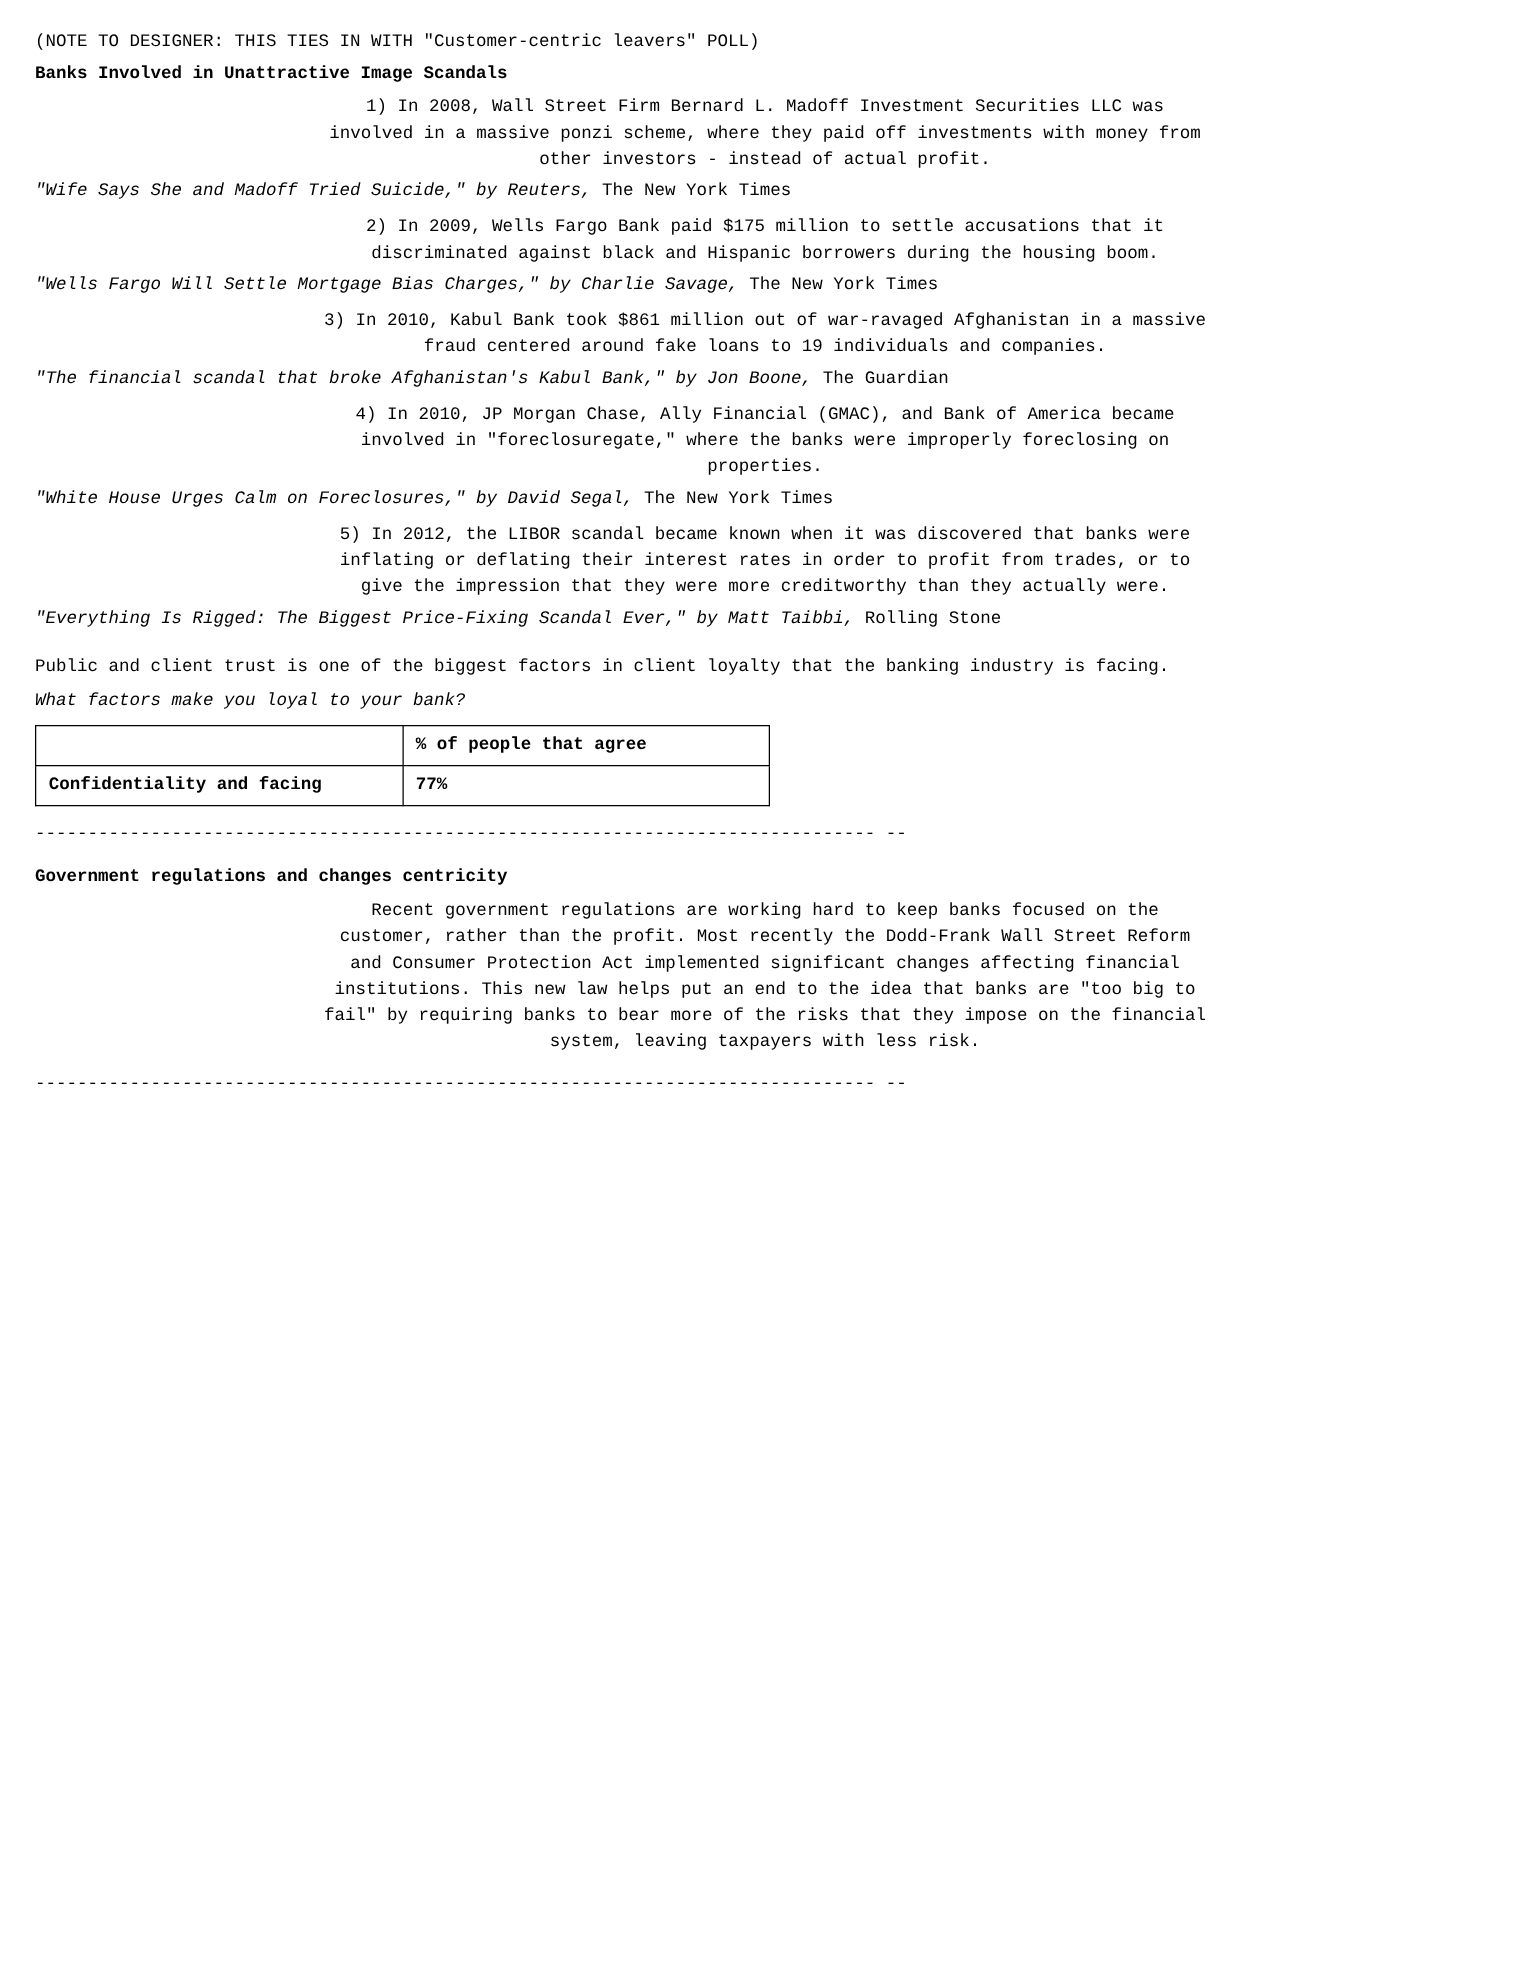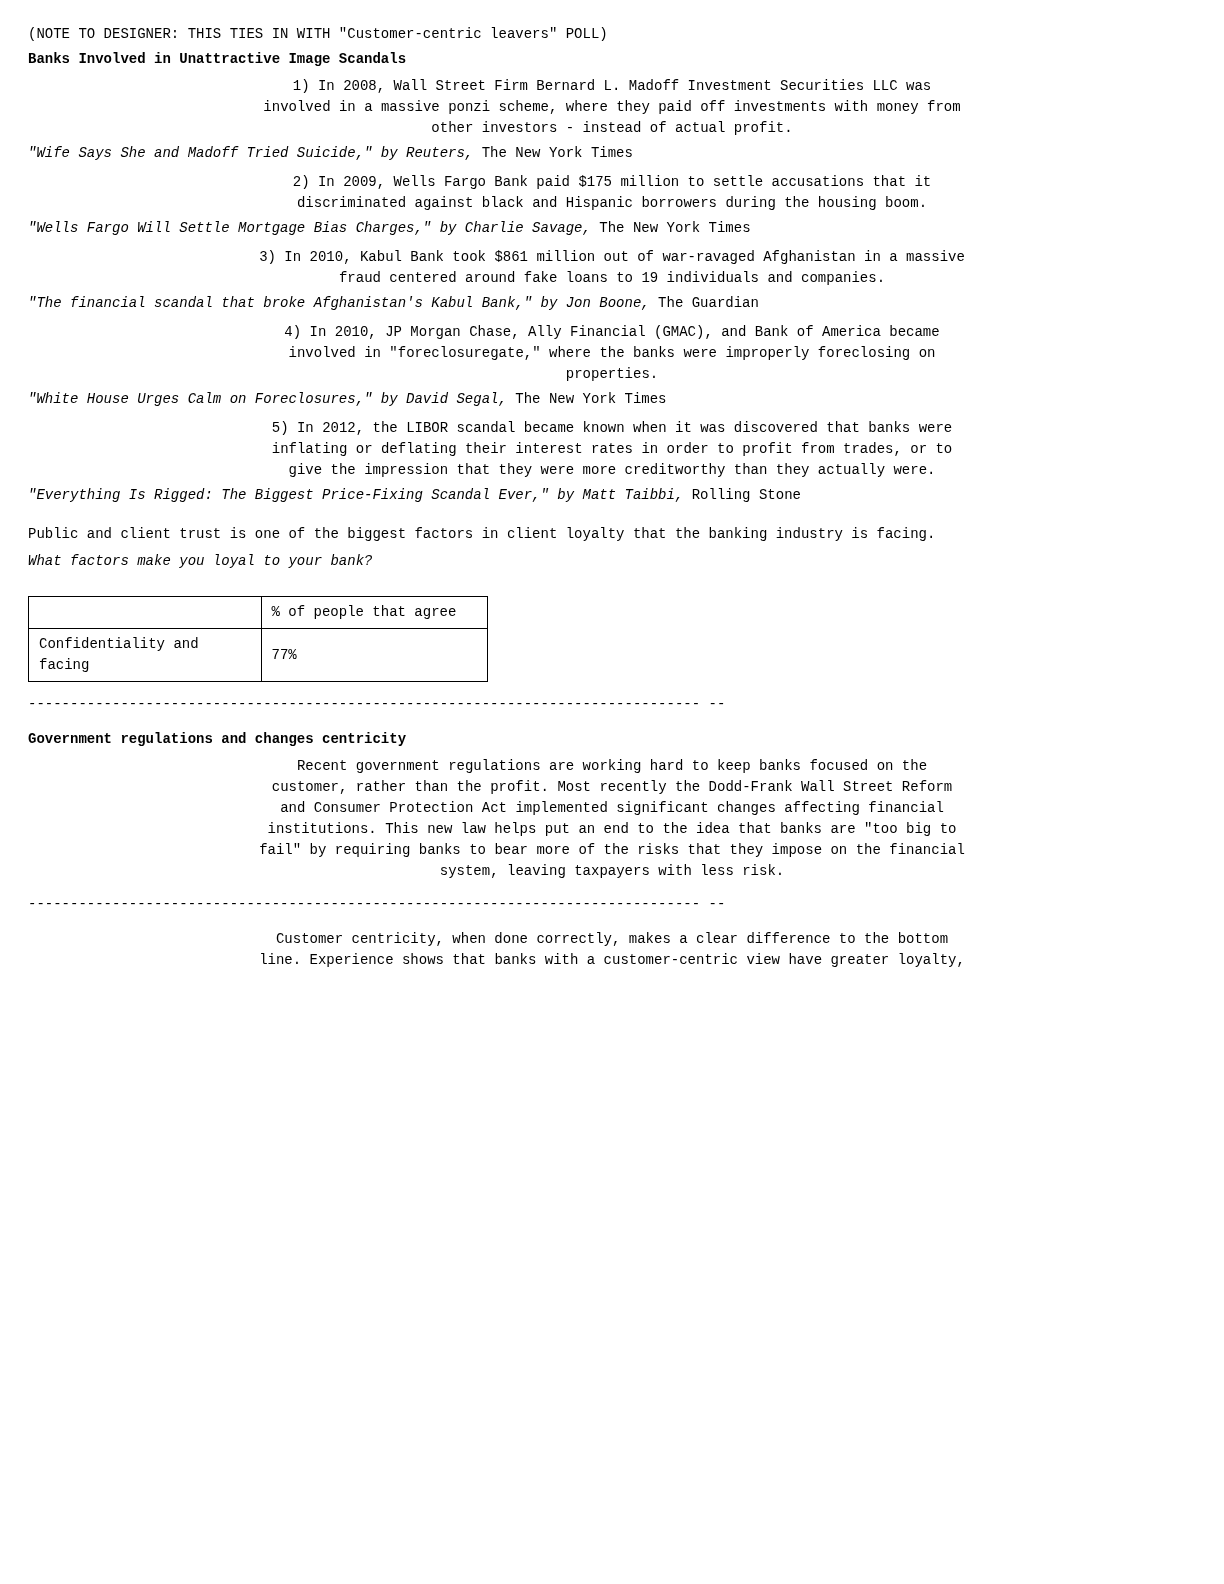--- a/index.html
+++ b/index.html
@@ -43,28 +43,29 @@
     }
 
     .bold-summary {
       font-weight: normal;
       margin-top: 18px;
       margin-bottom: 6px;
     }
 
     .italic-question {
       font-style: italic;
-      margin-bottom: 24px;
+      margin-bottom: 8px;
       font-family: Liberation Mono, monospace;
     }
 
     table.loyalty-table {
       border-collapse: collapse;
       margin-bottom: 8px;
-      width: 460px;
+      width: 588px;
+      font-weight: bold;
     }
 
     table.loyalty-table td,
     table.loyalty-table th {
       border: 1px solid #000;
       padding: 5px 10px;
       font-family: 'Courier New', Courier, monospace;
       font-size: 14px;
     }
 
@@ -171,15 +172,13 @@
 and Consumer Protection Act implemented significant changes affecting financial
 institutions. This new law helps put an end to the idea that banks are "too big to
 fail" by requiring banks to bear more of the risks that they impose on the financial
 system, leaving taxpayers with less risk.</p>
 </div>
 
 <div class="divider-line divider-dashes">--------------------------------------------------------------------------------
 --</div>
 
 <div class="section-gap">
-  <p class="body-text">Customer centricity, when done correctly, makes a clear difference to the bottom
-line. Experience shows that banks with a customer-centric view have greater loyalty,</p>
 </div>
 
 </body></html>

